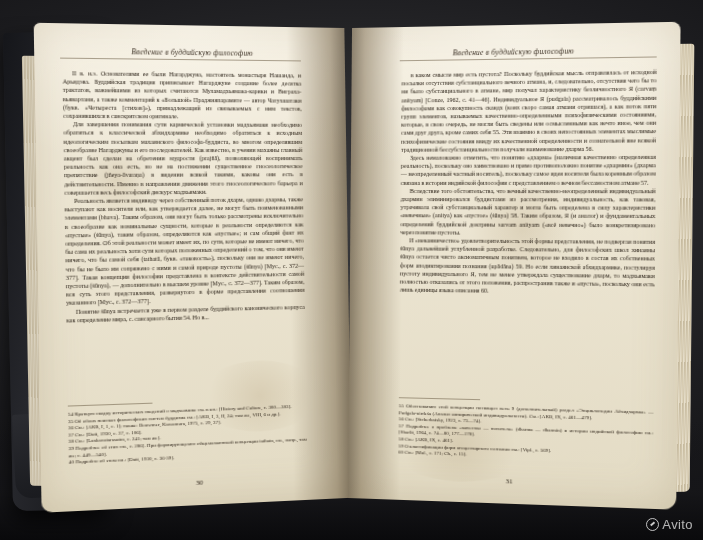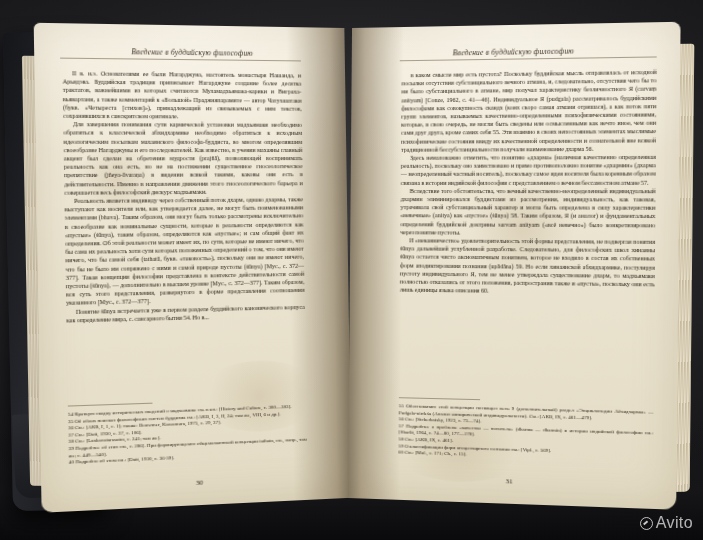--- a/index.html
+++ b/index.html
@@ -186,21 +186,21 @@
     background: radial-gradient(circle, rgba(160,136,94,0.20) 0%, rgba(160,136,94,0) 70%);
     pointer-events: none;
   }
 
   
   .watermark {
     position: absolute;
     right: 10px;
     bottom: 8px;
     font-family: "Liberation Sans", sans-serif;
-    font-size: 16px;
+    font-size: 13px;
     color: rgba(235,235,235,0.75);
     letter-spacing: 0.4px;
     display: flex;
     align-items: center;
     gap: 3px;
   }
   .wm-mark {
     display: inline-block;
     width: 11px; height: 11px;
     border-radius: 50%;

